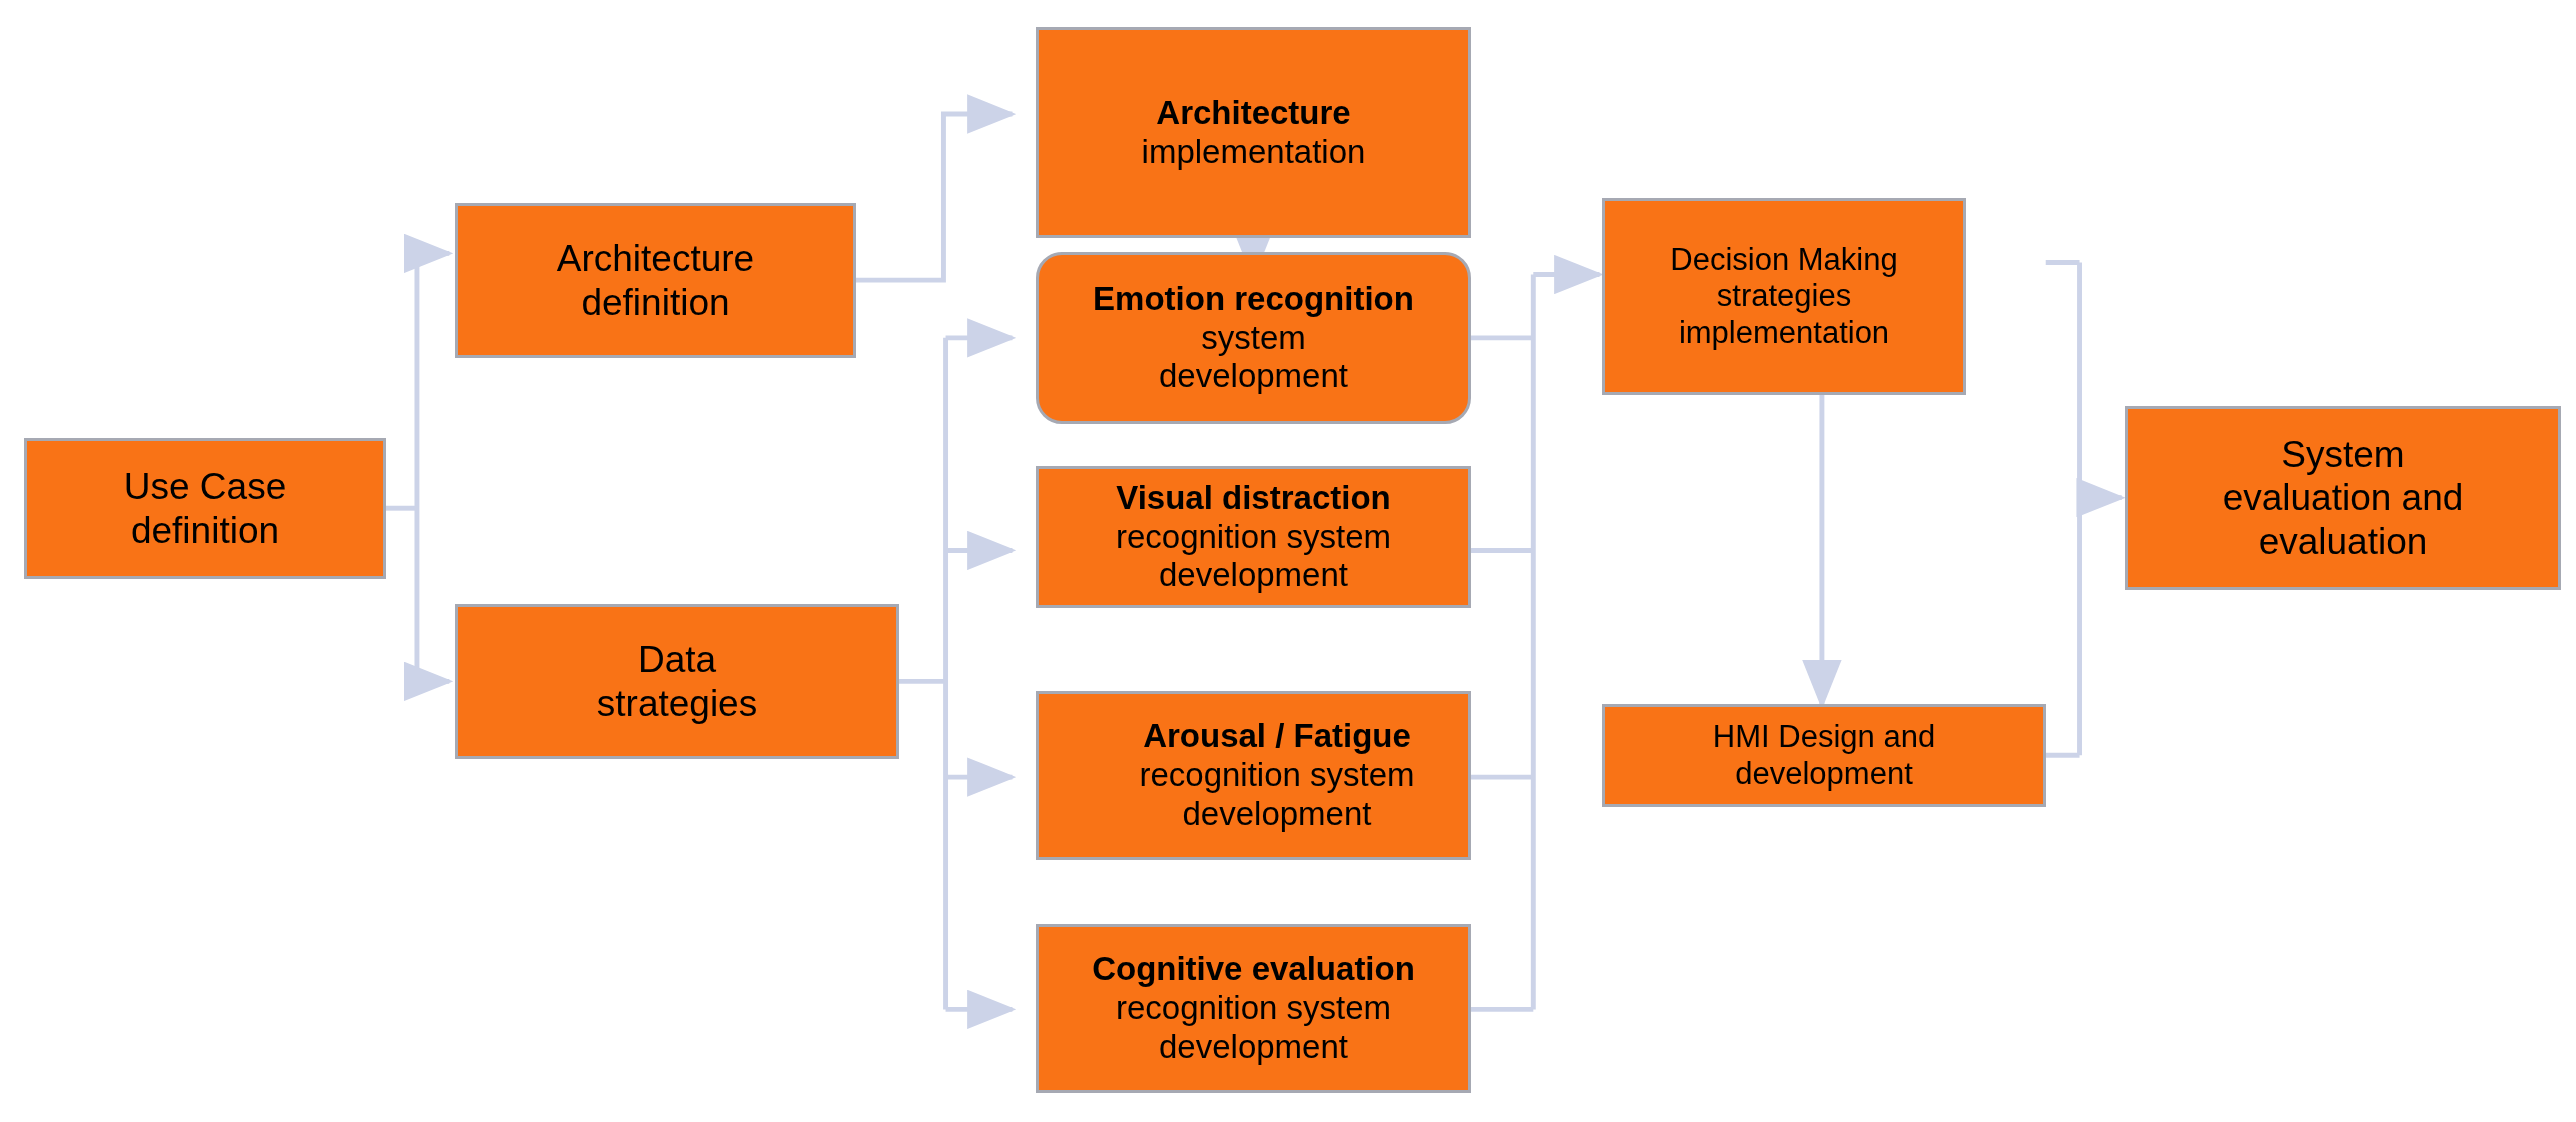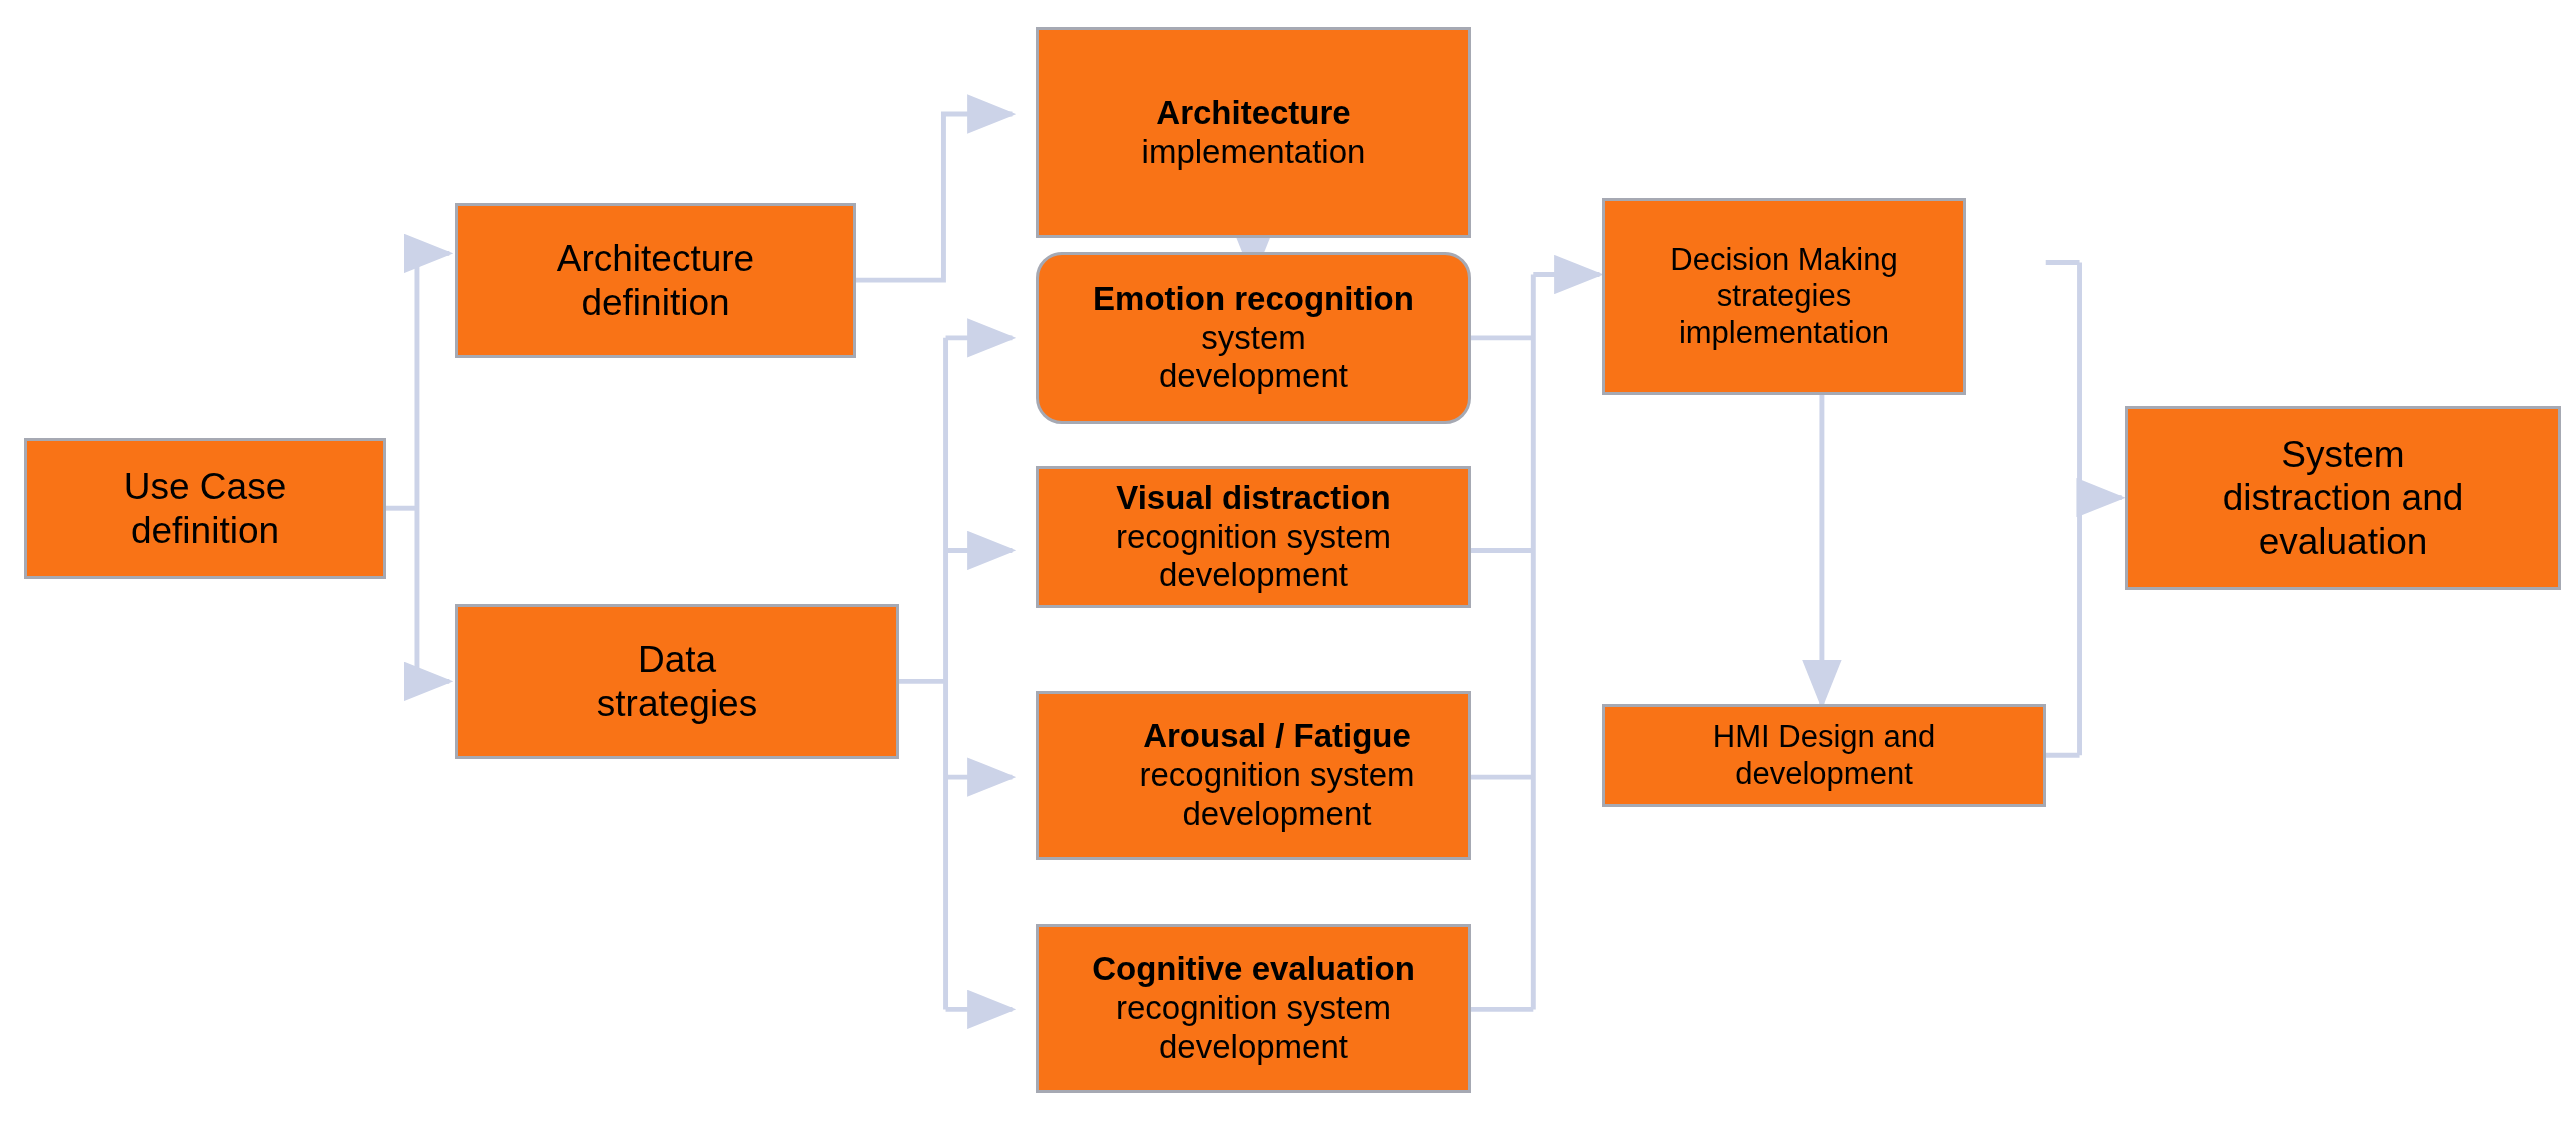--- a/index.html
+++ b/index.html
@@ -154,18 +154,18 @@
     <span class="line">implementation</span>
   </div>
 
   <div class="node size-sm" style="left:1602px; top:704px; width:444px; height:103px;">
     <span class="line">HMI Design and</span>
     <span class="line">development</span>
   </div>
 
   <div class="node size-lg" style="left:2125px; top:406px; width:436px; height:184px;">
     <span class="line">System</span>
-    <span class="line">distraction and</span>
+    <span class="line">evaluation and</span>
     <span class="line">evaluation</span>
   </div>
 
 </div>
 
 
 </body></html>

